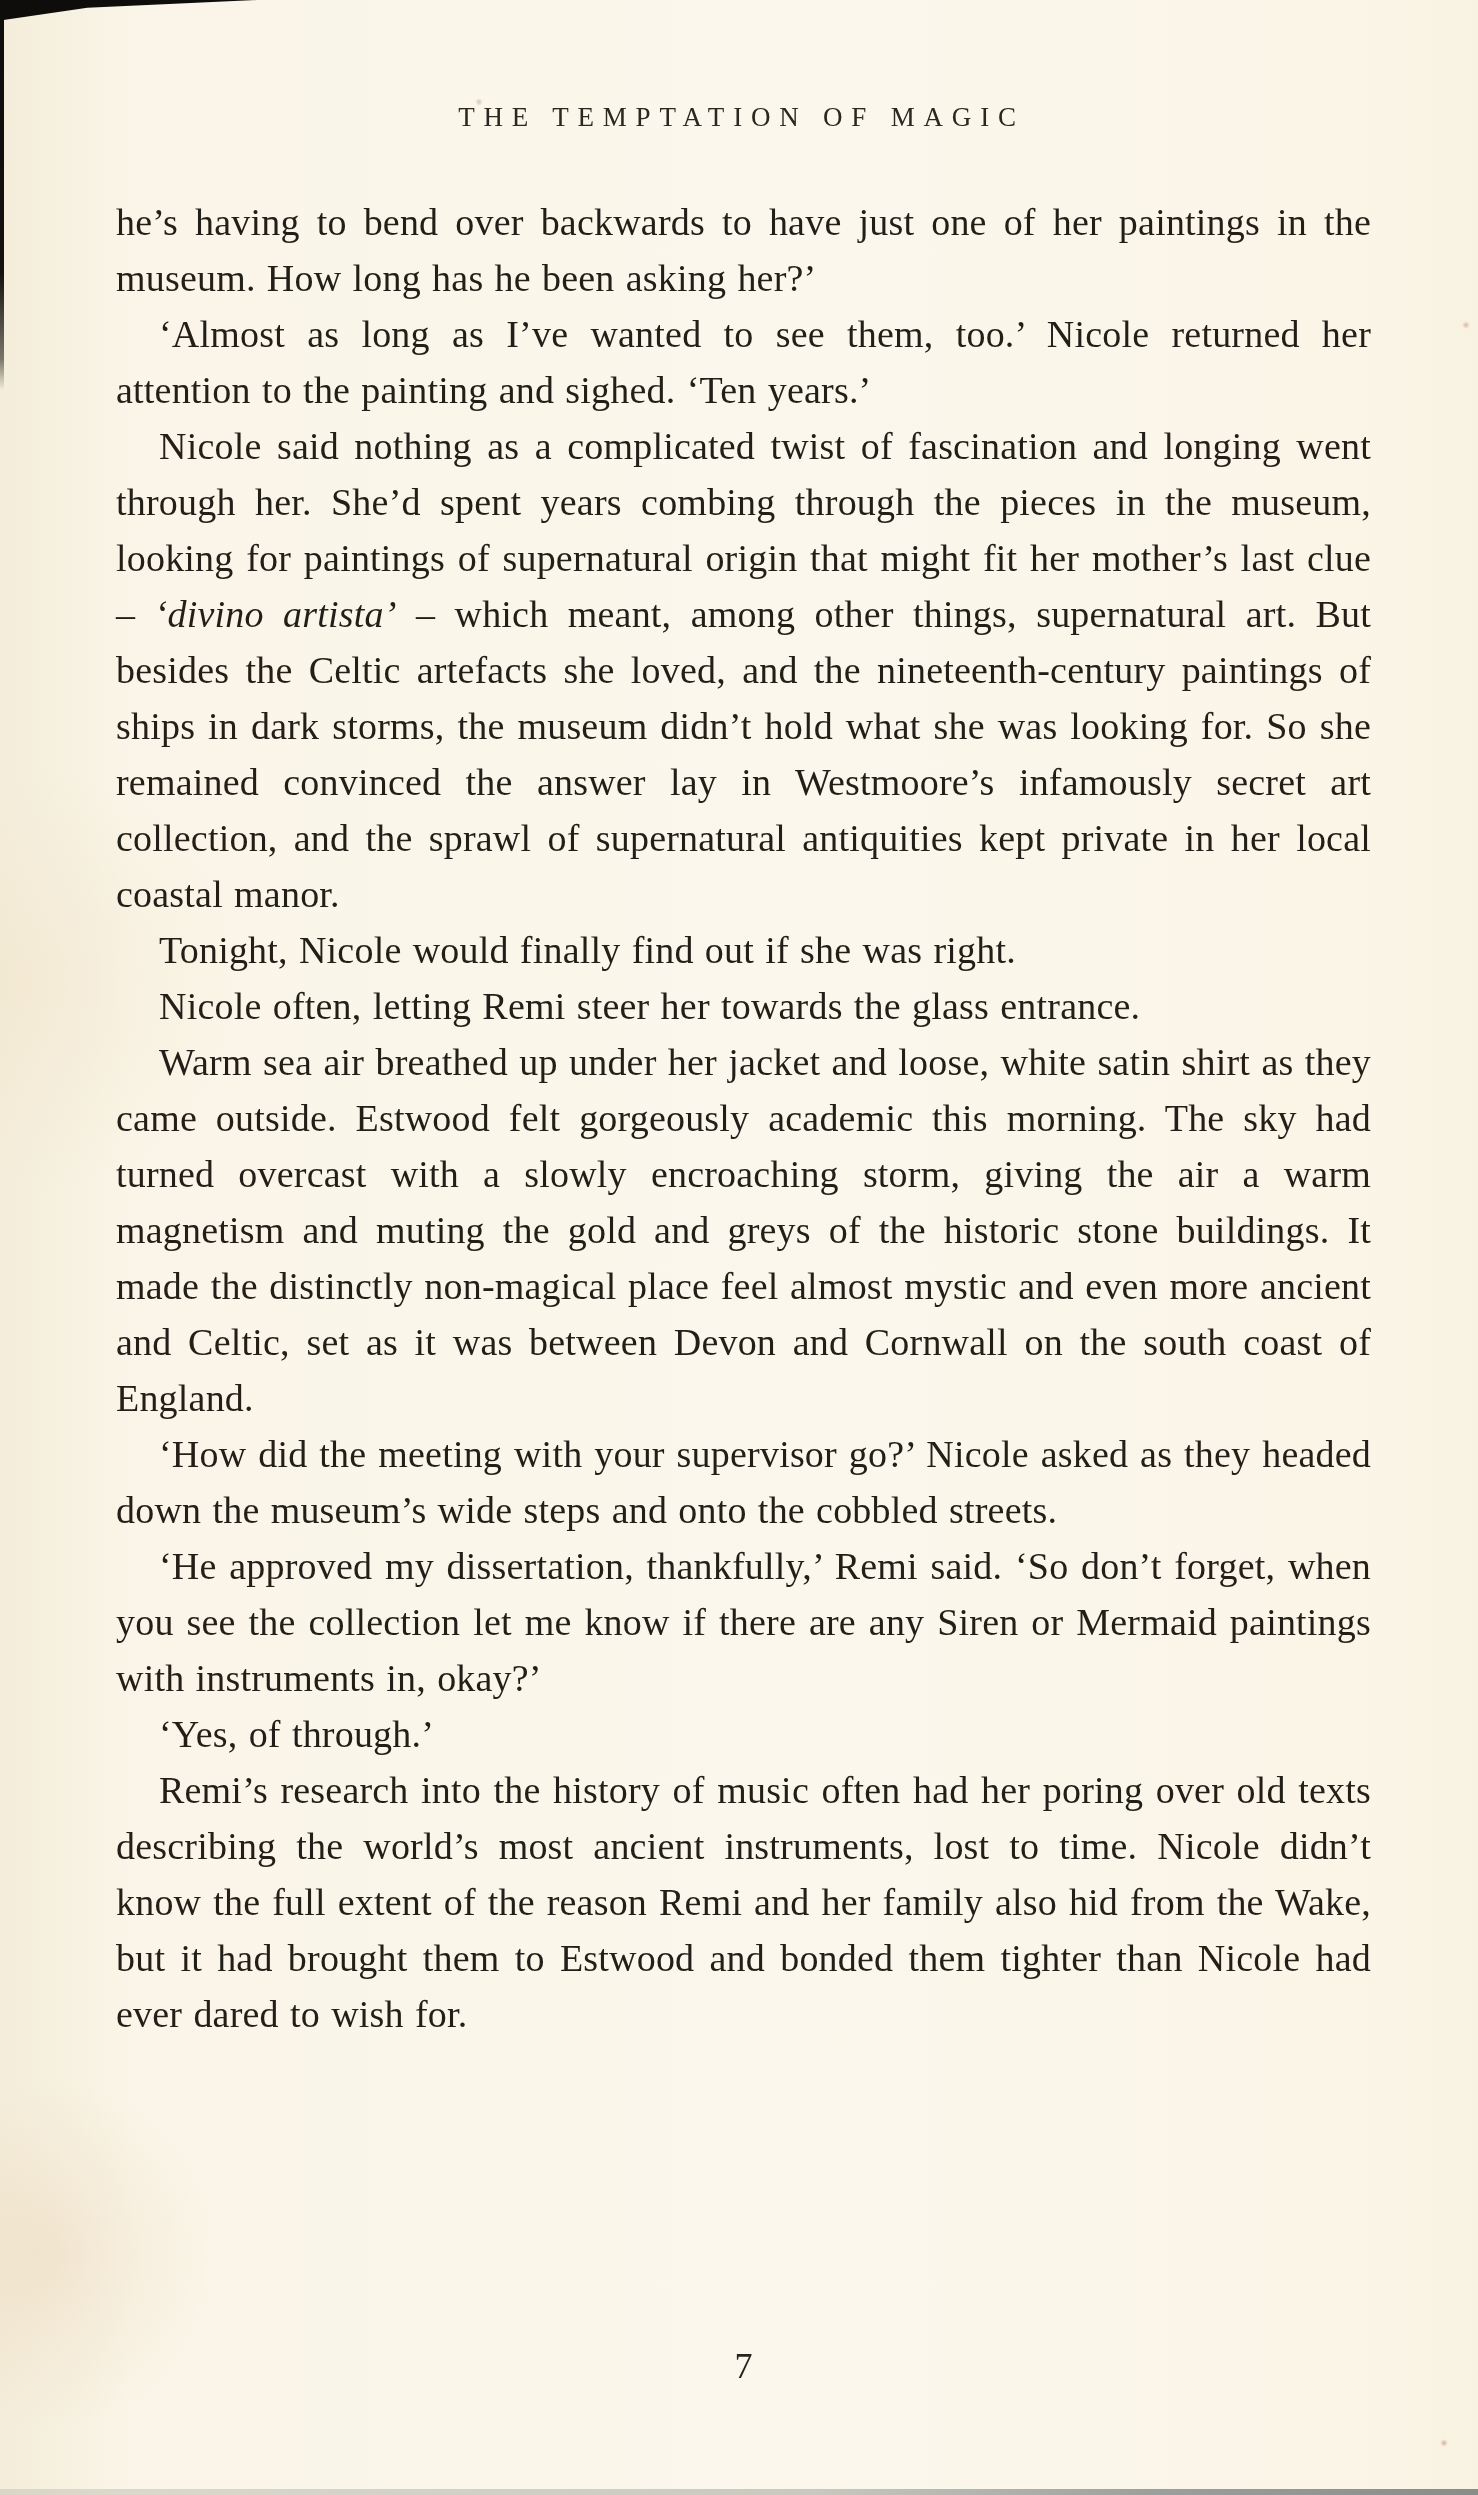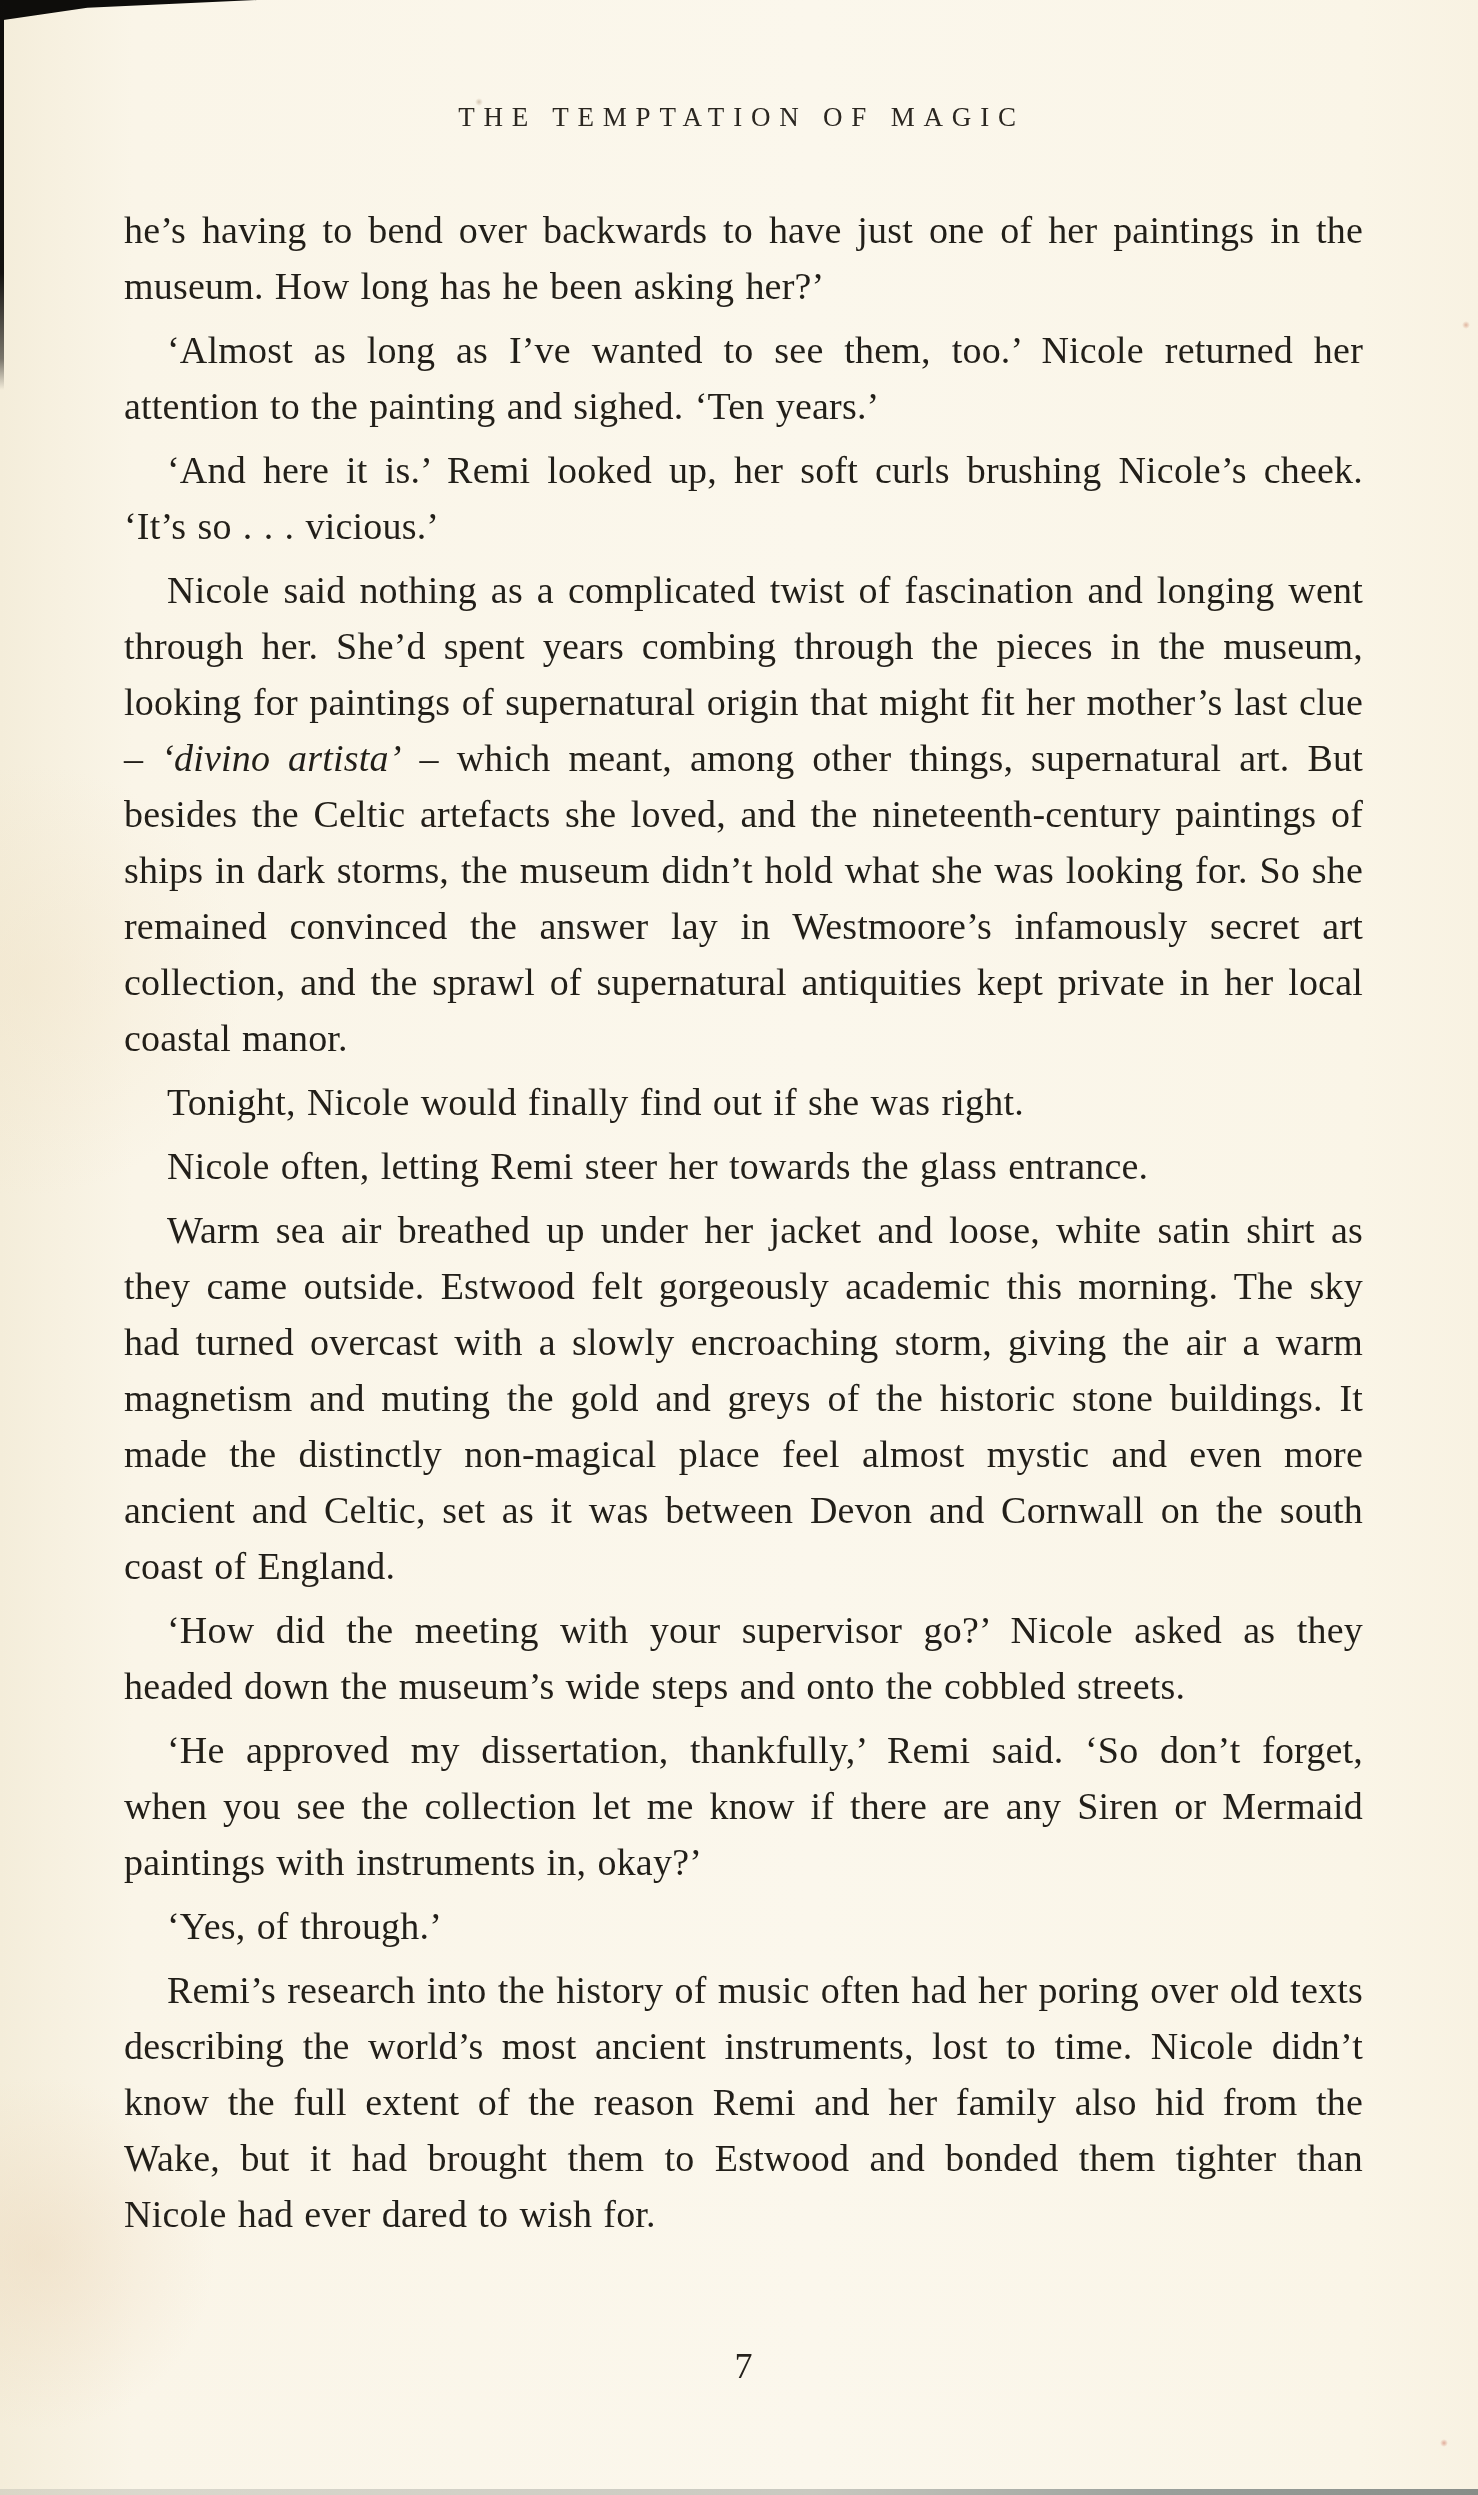--- a/index.html
+++ b/index.html
@@ -62,21 +62,21 @@
     top: 194px;
     left: 116px;
     width: 1255px;
     font-size: 38px;
     line-height: 56px;
     text-align: justify;
     letter-spacing: 0.2px;
     word-spacing: 1.5px;
   }
   .text-block p {
-    margin: 8px;
+    margin: 0;
     padding: 0;
   }
   .text-block p.indent {
     text-indent: 43px;
   }
   .text-block em {
     font-style: italic;
   }
   
   .folio {
@@ -94,21 +94,20 @@
 
 <div class="page">
   <div class="scan-top-wedge"></div>
   <div class="scan-left-line"></div>
 
   <div class="running-head">THE TEMPTATION OF MAGIC</div>
 
   <div class="text-block" id="text-block">
       <p class=""><span>he’s having to bend over backwards to have just one of her paintings in the museum. How long has he been asking her?’</span></p>
       <p class="indent"><span>‘Almost as long as I’ve wanted to see them, too.’ Nicole returned her attention to the painting and sighed. ‘Ten years.’</span></p>
-      <p class="indent"><span>‘And here it is.’ Remi looked up, her soft curls brushing Nicole’s cheek. ‘It’s so . . . vicious.’</span></p>
       <p class="indent"><span>Nicole said nothing as a complicated twist of fascination and longing went through her. She’d spent years combing through the pieces in the museum, looking for paintings of supernatural origin that might fit her mother’s last clue – </span><em>‘divino artista’</em><span> – which meant, among other things, supernatural art. But besides the Celtic artefacts she loved, and the nineteenth-century paintings of ships in dark storms, the museum didn’t hold what she was looking for. So she remained convinced the answer lay in Westmoore’s infamously secret art collection, and the sprawl of supernatural antiquities kept private in her local coastal manor.</span></p>
       <p class="indent"><span>Tonight, Nicole would finally find out if she was right.</span></p>
       <p class="indent"><span>Nicole often, letting Remi steer her towards the glass entrance.</span></p>
       <p class="indent"><span>Warm sea air breathed up under her jacket and loose, white satin shirt as they came outside. Estwood felt gorgeously academic this morning. The sky had turned overcast with a slowly encroaching storm, giving the air a warm magnetism and muting the gold and greys of the historic stone buildings. It made the distinctly non-magical place feel almost mystic and even more ancient and Celtic, set as it was between Devon and Cornwall on the south coast of England.</span></p>
       <p class="indent"><span>‘How did the meeting with your supervisor go?’ Nicole asked as they headed down the museum’s wide steps and onto the cobbled streets.</span></p>
       <p class="indent"><span>‘He approved my dissertation, thankfully,’ Remi said. ‘So don’t forget, when you see the collection let me know if there are any Siren or Mermaid paintings with instruments in, okay?’</span></p>
       <p class="indent"><span>‘Yes, of through.’</span></p>
       <p class="indent"><span>Remi’s research into the history of music often had her poring over old texts describing the world’s most ancient instruments, lost to time. Nicole didn’t know the full extent of the reason Remi and her family also hid from the Wake, but it had brought them to Estwood and bonded them tighter than Nicole had ever dared to wish for.</span></p>
     </div>
 

